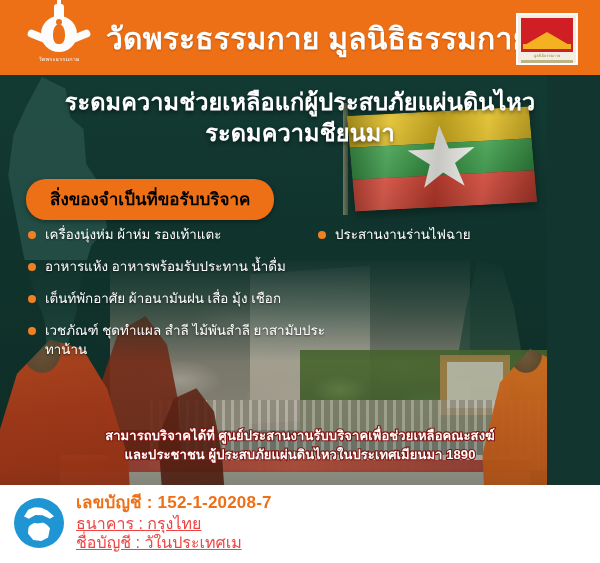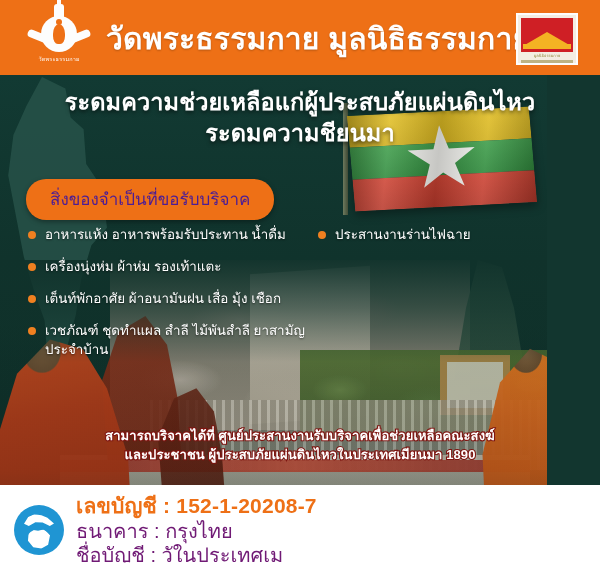--- a/index.html
+++ b/index.html
@@ -213,21 +213,21 @@
     background:linear-gradient(100deg,rgba(0,0,0,.30) 0%,rgba(255,255,255,.12) 22%,rgba(0,0,0,.18) 48%,rgba(255,255,255,.10) 72%,rgba(0,0,0,.26) 100%);
   }
   .flag-pole {
     position:absolute; left:12px; top:0; width:5px; height:112px;
     background:linear-gradient(90deg,#6d7a5e,#45503a);
   }
 
   
   .pill {
     position:absolute; left:26px; top:104px;
-    background:#ee7016; color:#4c1d95; font-weight:normal; font-size:17px;
+    background:#ee7016; color:#000000; font-weight:bold; font-size:17px;
     padding:6px 24px 8px; border-radius:20px;
     box-shadow:0 2px 5px rgba(0,0,0,.35);
   }
 
   
   .lists { position:absolute; left:0; top:150px; width:600px; }
   .col { position:absolute; }
   .col-left  { left:28px;  width:300px; }
   .col-right { left:318px; width:280px; }
   .li { position:relative; padding-left:17px; margin-bottom:13px;
@@ -268,22 +268,22 @@
   .bank-logo::after{
     content:""; position:absolute; left:13px; top:24px; width:24px; height:20px;
     background:#ffffff; border-radius:50% 50% 45% 45%;
     clip-path:polygon(8% 0%,46% 8%,72% 0%,96% 30%,88% 78%,60% 96%,26% 90%,4% 58%);
   }
   .bank-logo i {
     position:absolute; left:22px; top:29px; width:9px; height:9px;
     border-radius:50%; background:#1f95d3; display:block;
   }
   .bank-text { line-height:1.22; }
-  .acct-no { color:#ee7016; font-weight:bold; font-size:21px; letter-spacing:.2px; }
-  .acct-line { color:#701a75; font-size:20px; }
+  .acct-no { color:#ee7016; font-weight:bold; font-size:17px; letter-spacing:.2px; }
+  .acct-line { color:#ef4444; font-size:16px;text-decoration:underline; }
 </style>
 </head>
 <body>
 
 <div class="poster">
 
   <div class="header">
     <div class="logo-left">
       <div class="logo-emblem">
         <div class="logo-wing-l"></div>
@@ -339,24 +339,24 @@
 
     <div class="headline">
       <span>ระดมความช่วยเหลือแก่ผู้ประสบภัยแผ่นดินไหว</span>
       <span class="l2">ระดมความชียนมา</span>
     </div>
 
     <div class="pill">สิ่งของจำเป็นที่ขอรับบริจาค</div>
 
     <div class="lists">
       <div class="col col-left">
+        <div class="li">เครื่องนุ่งห่ม ผ้าห่ม รองเท้าแตะ</div>
         <div class="li">อาหารแห้ง อาหารพร้อมรับประทาน น้ำดื่ม</div>
-        <div class="li">เครื่องนุ่งห่ม ผ้าห่ม รองเท้าแตะ</div>
         <div class="li">เต็นท์พักอาศัย ผ้าอนามันฝน เสื่อ มุ้ง เชือก</div>
-        <div class="li">เวชภัณฑ์ ชุดทำแผล สำลี ไม้พันสำลี ยาสามัญประจำบ้าน</div>
+        <div class="li">เวชภัณฑ์ ชุดทำแผล สำลี ไม้พันสำลี ยาสามับประทาน้าน</div>
       </div>
       <div class="col col-right">
         <div class="li">ประสานงานร่านไฟฉาย</div>
       </div>
     </div>
 
     <div class="banner">
       <span>สามารถบริจาคได้ที่ ศูนย์ประสานงานรับบริจาคเพื่อช่วยเหลือคณะสงฆ์</span>
       <span class="b2">และประชาชน ผู้ประสบภัยแผ่นดินไหวในประเทศเมียนมา 1890</span>
     </div>

